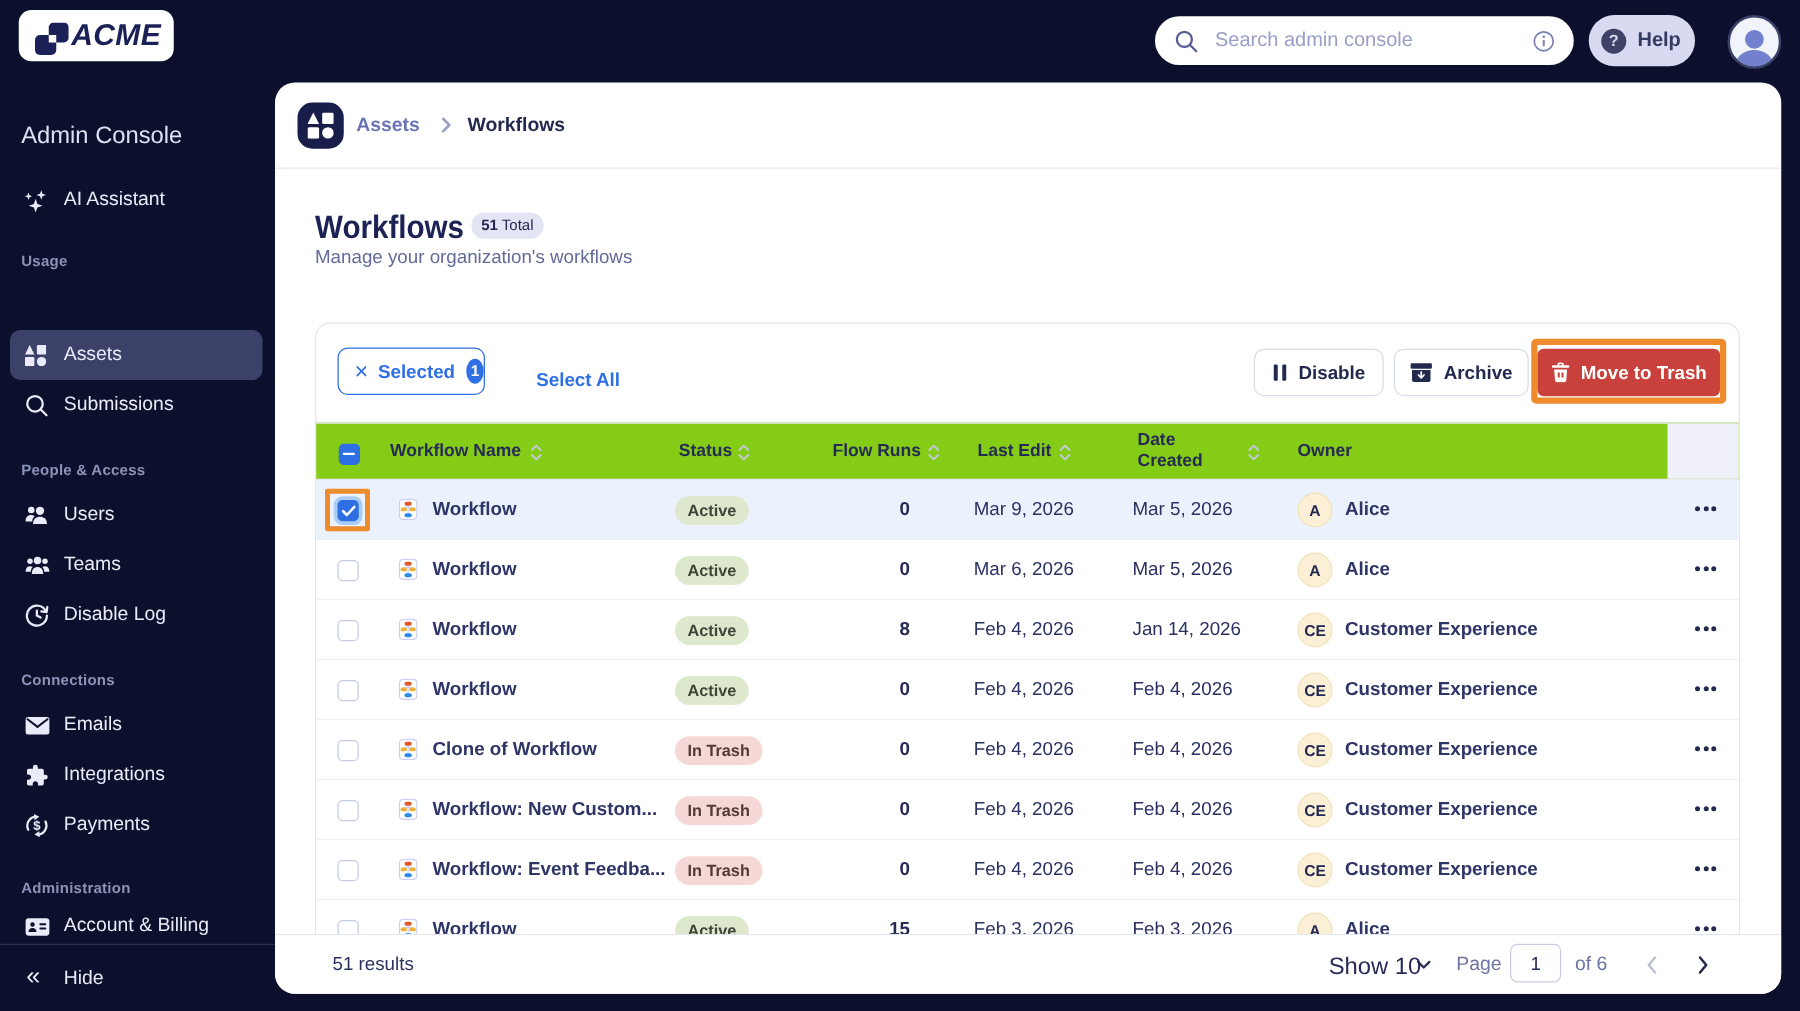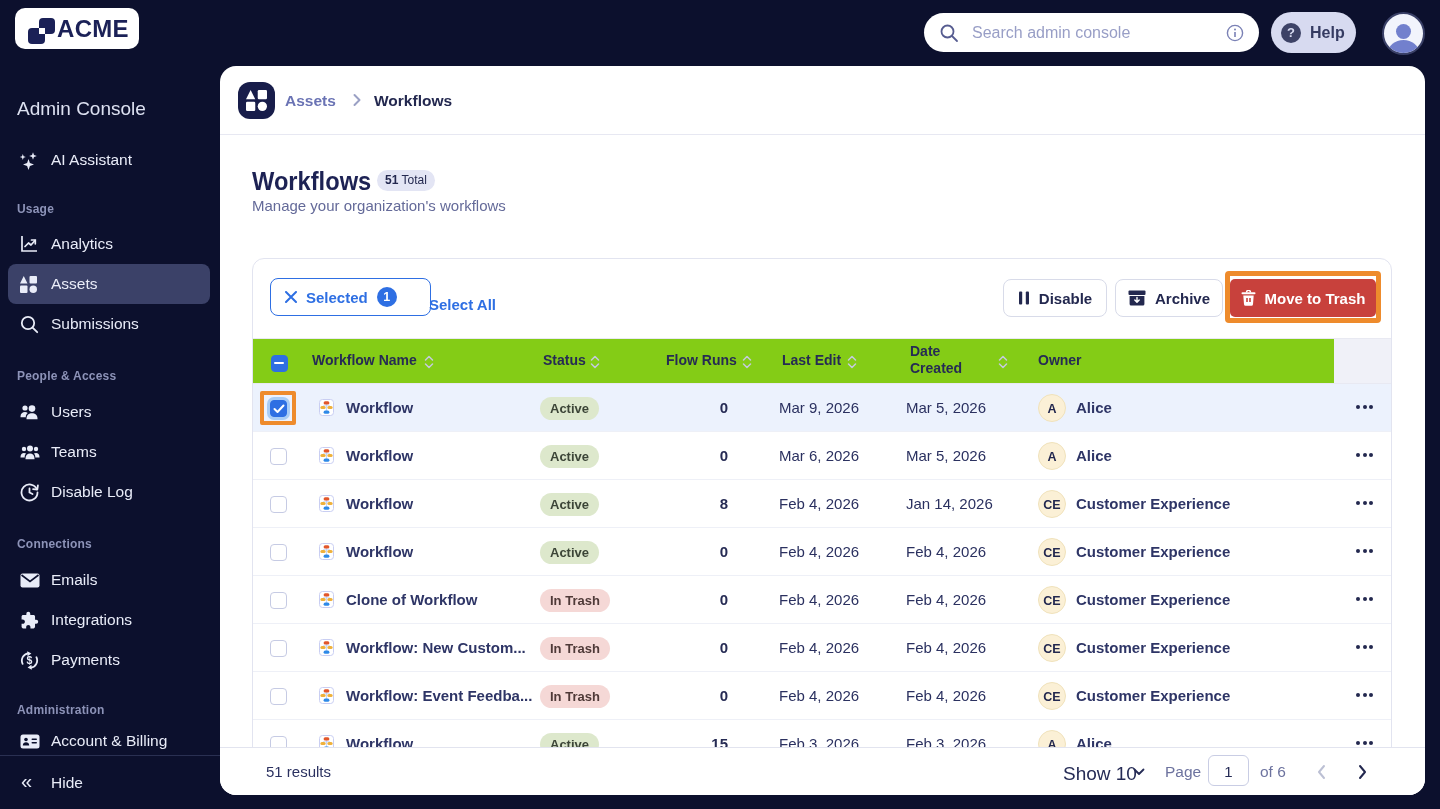--- a/index.html
+++ b/index.html
@@ -2,21 +2,21 @@
 <html><head>
 <meta charset="utf-8">
 <style>
 * { margin:0; padding:0; box-sizing:border-box; }
 html,body { width:1440px; height:809px; }
 body { background:#0c102d; font-family:"Liberation Sans", sans-serif; position:relative; overflow:hidden; }
 .abs { position:absolute; }
 
 
 .logo { left:15px; top:8px; width:124px; height:41px; background:#fff; border-radius:10px; display:flex; align-items:center; padding-left:13px; }
-.logo .txt { font-size:24px; font-weight:bold; color:#1b2157; letter-spacing:0.3px; margin-left:2px; }
+.logo .txt { font-size:24px; font-weight:bold; color:#1b2157; letter-spacing:0.3px; margin-left:2px;font-style:italic; }
 .search { left:924px; top:13px; width:335px; height:39px; background:#fff; border-radius:20px; display:flex; align-items:center; }
 .search .ph { color:#989ec6; font-size:16px; margin-left:13px; flex:1; }
 .help { left:1271px; top:12px; width:85px; height:41px; background:#d7daf0; border-radius:21px; display:flex; align-items:center; }
 .help .q { width:20px; height:20px; border-radius:50%; background:#3d4266; color:#d7daf0; font-size:13px; font-weight:bold; text-align:center; line-height:20px; margin-left:10px; }
 .help .t { font-size:16px; font-weight:bold; color:#353b62; margin-left:9px; }
 .avatar { left:1382px; top:12px; width:43px; height:43px; border-radius:50%; background:#f2f4fc; border:2px solid #3a4067; overflow:hidden; }
 .avatar .head { position:absolute; left:12px; top:10px; width:15px; height:15px; border-radius:50%; background:#7280cd; }
 .avatar .body { position:absolute; left:4px; top:26px; width:31px; height:26px; border-radius:50%; background:#7280cd; }
 
 
@@ -37,21 +37,21 @@
 .crumbicon { position:absolute; left:18px; top:16px; width:37px; height:37px; background:#181d4a; border-radius:12px; }
 .crumb .a1 { position:absolute; left:65px; top:26px; font-size:15.5px; font-weight:bold; color:#6a73b4; }
 .crumb .sep { position:absolute; left:132px; top:26px; }
 .crumb .a2 { position:absolute; left:154px; top:26px; font-size:15.5px; font-weight:bold; color:#23284f; }
 .h1 { position:absolute; left:32px; top:100px; font-size:26px; font-weight:bold; color:#1d2254; transform:scaleX(0.91); transform-origin:0 50%; }
 .badge { position:absolute; left:157px; top:104px; height:21px; background:#e3e5f4; border-radius:10.5px; font-size:12px; color:#23284f; line-height:21px; padding:0 8px; }
 .sub { position:absolute; left:32px; top:131px; font-size:15px; color:#646a99; }
 
 
 .card { position:absolute; left:32px; top:192px; width:1140px; height:509px; border:1px solid #e2e4f0; border-radius:12px; }
-.selbtn { position:absolute; left:17px; top:19px; width:161px; height:38px; border:1.5px solid #2e6fe3; border-radius:8px; display:flex; align-items:center; }
+.selbtn { position:absolute; left:17px; top:19px; width:118px; height:38px; border:1.5px solid #2e6fe3; border-radius:8px; display:flex; align-items:center; }
 .selbtn .t { font-size:15px; font-weight:bold; color:#2e6fe3; margin-left:9px; }
 .selbtn .n { width:20px; height:20px; border-radius:50%; background:#2e6fe3; color:#fff; font-size:12.5px; font-weight:bold; text-align:center; line-height:20px; margin-left:9px; }
 .selall { position:absolute; left:176px; top:37px; font-size:15px; font-weight:bold; color:#2e6fe3; }
 .btn { position:absolute; top:20px; height:38px; border:1px solid #d8dbe9; border-radius:8px; background:#fff; display:flex; align-items:center; justify-content:center; font-size:15px; font-weight:bold; color:#23284f; }
 .btn svg { margin-right:9px; }
 .btn.disable { left:750px; width:104px; }
 .btn.archive { left:862px; width:108px; }
 .annotate { position:absolute; border:5px solid #ee8b2c; border-radius:4px; }
 .trashwrap { left:972px; top:12px; width:156px; height:52px; }
 .btn.trash { left:977px; top:20px; width:146px; background:#c8413c; border:none; color:#fff; border-radius:5px; }
@@ -121,28 +121,20 @@
   <div class="admin">Admin Console</div>
   <div class="item" style="top:140px">
     <svg width="18" height="19" viewBox="0 0 18 19" fill="#e9ecf8" style="left:11px">
       <path d="M3.8 3 L4.6 5.2 L6.8 6 L4.6 6.8 L3.8 9 L3 6.8 L0.8 6 L3 5.2 Z"></path>
       <path d="M14 1.2 L15 4 L17.8 5 L15 6 L14 8.8 L13 6 L10.2 5 L13 4 Z"></path>
       <path d="M9.5 8 L10.9 12.1 L15 13.5 L10.9 14.9 L9.5 19 L8.1 14.9 L4 13.5 L8.1 12.1 Z"></path>
     </svg>
     <span class="lbl">AI Assistant</span>
   </div>
   <div class="slab" style="top:202px">Usage</div>
-  <div class="item" style="top:224px">
-    <svg width="18" height="18" viewBox="0 0 18 18" fill="none" stroke="#e9ecf8" stroke-width="1.7">
-      <path d="M2 1 V16 H17"></path>
-      <path d="M5 11.5 L8.5 8 L11 10 L15 5.5" stroke-linejoin="round" stroke-linecap="round"></path>
-      <path d="M11.5 5 H15.3 V8.8" stroke-linecap="round" fill="none"></path>
-    </svg>
-    <span class="lbl">Analytics</span>
-  </div>
   <div class="item active" style="top:264px">
     <svg width="17" height="17" viewBox="0 0 17 17" fill="#e9ecf8">
       <path d="M3.75 0 L7.5 7.5 L0 7.5 Z"></path>
       <rect x="9.5" y="0" width="7.5" height="7.5" rx="1"></rect>
       <rect x="0" y="9.5" width="7.5" height="7.5" rx="1"></rect>
       <circle cx="13.25" cy="13.25" r="3.75"></circle>
     </svg>
     <span class="lbl">Assets</span>
   </div>
   <div class="item" style="top:304px">

